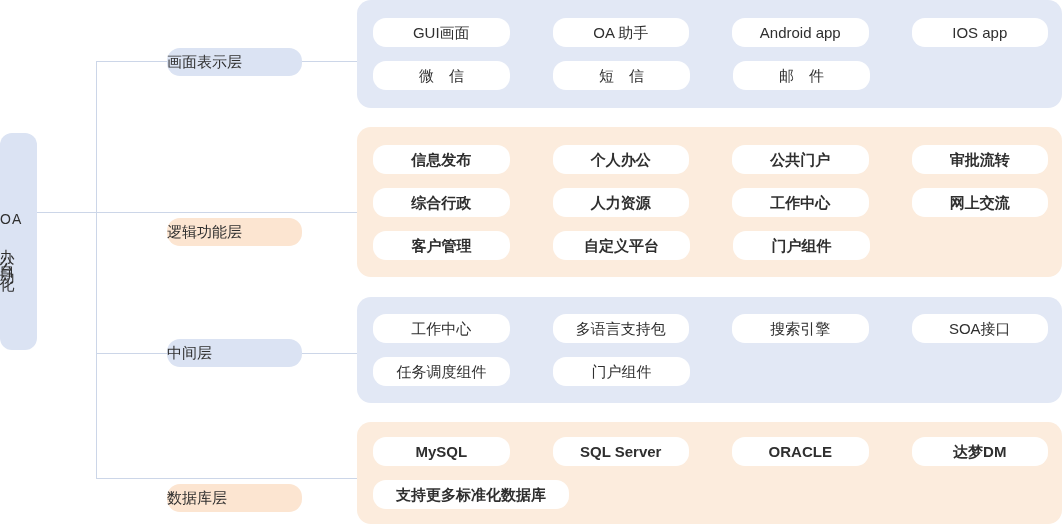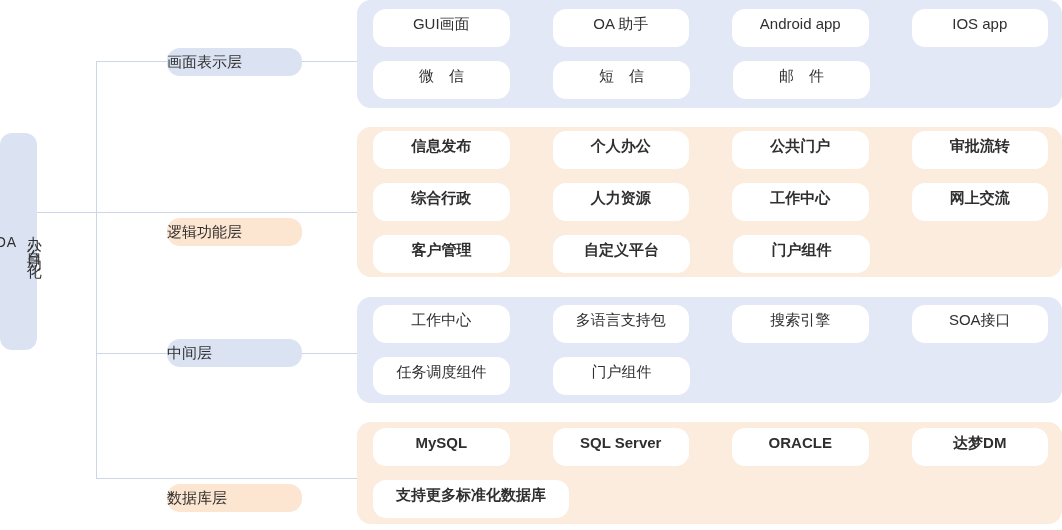--- a/index.html
+++ b/index.html
@@ -21,21 +21,21 @@
   .canvas{position:absolute;left:0;top:0;width:1062px;height:530px;}
 
   
   .hline{position:absolute;height:1px;background:var(--line);}
   .vline{position:absolute;width:1px;background:var(--line);}
 
   
   .root-node{
     position:absolute;left:0;top:133px;width:37px;height:217px;
     background:var(--root-bg);border-radius:12px;
-    display:flex;align-items:center;justify-content:center;
+    display:flex;flex-direction:column;align-items:flex-start;justify-content:center;
     gap:10px;z-index:2;
   }
   .root-line1{font-size:14px;letter-spacing:1px;}
   .root-vert{
     writing-mode:vertical-rl;text-orientation:upright;
     font-size:15px;letter-spacing:7px;line-height:1;
   }
 
   
   .layer-label{
@@ -53,21 +53,21 @@
   }
   .panel.blue{background:var(--panel-blue);}
   .panel.orange{background:var(--panel-orange);font-weight:bold;}
   .p1{top:0;height:108px;}
   .p2{top:127px;height:150px;}
   .p3{top:297px;height:106px;}
   .p4{top:422px;height:102px;}
 
   .prow{display:flex;gap:43px;}
   .pill{
-    width:137px;height:38px;line-height:29px;background:var(--pill-bg);
+    width:137px;height:29px;line-height:29px;background:var(--pill-bg);
     border-radius:13px;text-align:center;font-size:15px;white-space:pre;
   }
   .pill.wide{width:196px;}
 </style>
 </head>
 <body>
 
 <div class="canvas">
 
   <div class="hline" style="left:37px;top:212px;width:59px;"></div>

